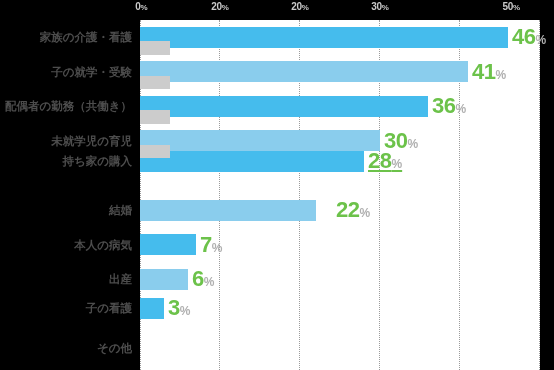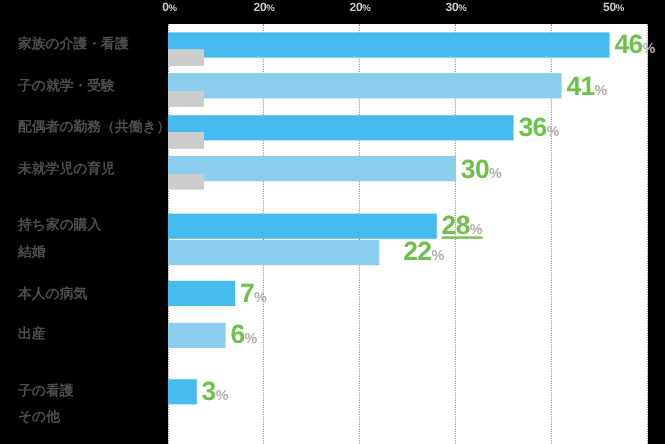--- a/index.html
+++ b/index.html
@@ -74,27 +74,26 @@
     width: 554px;
     height: 34.6px;
   }
   .row-label {
     position: absolute;
     left: 0;
     top: 0;
     width: 132px;
     height: 34.6px;
     line-height: 34.6px;
-    text-align: left;
+    text-align: right;
     color: #4d4d4d;
     font-size: 11.5px;
     font-weight: bold;
     letter-spacing: 0px;
     white-space: nowrap;
-    padding-left: 15px;
   }
   .bar-track {
     position: absolute;
     left: 140px;
     top: 0;
     height: 34.6px;
     width: 414px;
   }
   .bar {
     position: absolute;
@@ -172,21 +171,21 @@
           <div class="value" style="left: 292px;"><span>36</span><span class="unit">%</span></div>
         </div>
       </div>
       <div class="row" style="top: 123.8px;">
         <div class="row-label">未就学児の育児</div>
         <div class="bar-track">
           <div class="bar" style="width: 240px; background: rgb(138, 205, 237);"></div>
           <div class="value" style="left: 244px;"><span>30</span><span class="unit">%</span></div>
         </div>
       </div>
-      <div class="row" style="top: 171px;">
+      <div class="row" style="top: 144px;">
         <div class="row-label">持ち家の購入</div>
         <div class="bar-track">
           <div class="bar" style="width: 224px; background: rgb(69, 188, 237);"></div>
           <div class="value" style="left: 228px; text-decoration: underline;"><span>28</span><span class="unit">%</span></div>
         </div>
       </div>
       <div class="row" style="top: 193px;">
         <div class="row-label">結婚</div>
         <div class="bar-track">
           <div class="bar" style="width: 176px; background: rgb(138, 205, 237);"></div>
@@ -200,21 +199,21 @@
           <div class="value" style="left: 60px;"><span>7</span><span class="unit">%</span></div>
         </div>
       </div>
       <div class="row" style="top: 262.2px;">
         <div class="row-label">出産</div>
         <div class="bar-track">
           <div class="bar" style="width: 48px; background: rgb(138, 205, 237);"></div>
           <div class="value" style="left: 52px;"><span>6</span><span class="unit">%</span></div>
         </div>
       </div>
-      <div class="row" style="top: 309px;">
+      <div class="row" style="top: 291px;">
         <div class="row-label">子の看護</div>
         <div class="bar-track">
           <div class="bar" style="width: 24px; background: rgb(69, 188, 237);"></div>
           <div class="value" style="left: 28px;"><span>3</span><span class="unit">%</span></div>
         </div>
       </div>
       <div class="row" style="top: 331.4px;">
         <div class="row-label">その他</div>
       </div>
     </div>

